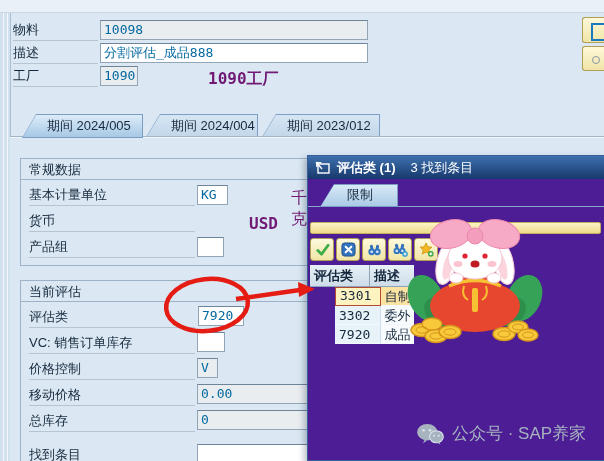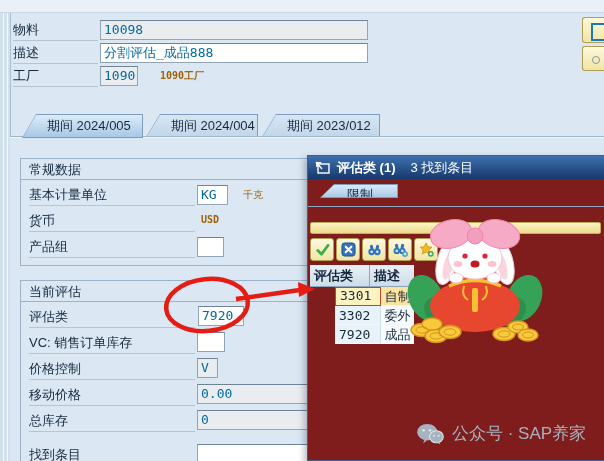--- a/index.html
+++ b/index.html
@@ -8,21 +8,21 @@
   
   .topbar{position:absolute;left:0;top:0;width:604px;height:12px;background:#e9f0f7;border-bottom:1px solid #c6d6e5;}
   .leftframe{position:absolute;left:0;top:13px;width:10px;bottom:0;background:#d2e1ee;border-right:1px solid #aabfd3;}
   .leftframe .vline{position:absolute;top:0;bottom:0;width:1px;background:#f4f8fc;}
 
   
   .hlabel{position:absolute;left:13px;width:85px;height:19px;border-bottom:1px solid #b7c4d1;line-height:18px;}
   .field{position:absolute;box-sizing:border-box;height:20px;border:1px solid #91a5b7;border-top-color:#6e8499;
          background:#e9edf0;font-family:"DejaVu Sans Mono",monospace;font-size:13px;line-height:18px;padding:0 3px;color:#0369a1;}
   .field.white{background:#fff;}
-  .plaintext{position:absolute;font-family:"DejaVu Sans Mono",monospace;font-size:10px;color:#a16207;}
+  .plaintext{position:absolute;font-family:"DejaVu Sans Mono",monospace;font-size:16px;color:#701a75;margin-left:48px;}
 
   
   .cutbtn{position:absolute;left:582px;width:22px;box-sizing:border-box;background:linear-gradient(#fdf8da,#f1e5a6);
           border:1px solid #b1a053;border-right:none;border-radius:3px 0 0 3px;overflow:hidden;}
 
   
   .tab{position:absolute;top:114px;height:23px;clip-path:polygon(14px 0,100% 0,100% 100%,0 100%);background:#7c9ec4;}
   .tab .fill{position:absolute;inset:1px;clip-path:polygon(13px 0,100% 0,100% 100%,0 100%);
              background:linear-gradient(#d7e6f3,#c2d7ea);line-height:21px;padding-left:24px;white-space:nowrap;}
   .tab.active{height:24px;z-index:3;}
@@ -31,25 +31,25 @@
          border-top:1px solid #f2f7fb;box-shadow:0 -1px 0 #9fb6ca;}
 
   
   .gbox{position:absolute;border:1px solid #9db2c6;}
   .gtitle{position:absolute;left:8px;top:2px;height:17px;}
   .gline{position:absolute;left:0;right:0;top:20px;border-top:1px solid #9db2c6;}
   .glabel{position:absolute;left:8px;width:166px;height:19px;border-bottom:1px solid #b7c4d1;line-height:17px;white-space:nowrap;}
   .bold{font-weight:bold;}
 
   
-  .popup{position:absolute;left:307px;top:155px;width:297px;height:306px;background:#7f1d1d;
+  .popup{position:absolute;left:307px;top:155px;width:297px;height:306px;background:#4c1d95;
          border:1px solid #3a5f98;border-right:none;box-sizing:border-box;box-shadow:-3px 3px 6px rgba(30,50,80,.3);z-index:10;}
   .ptitle{position:absolute;left:0;right:0;top:0;height:23px;background:linear-gradient(#3d70ad,#17396d);
           color:#fff;display:flex;align-items:center;gap:7px;padding:0 7px;box-sizing:border-box;}
-  .ptab{position:absolute;left:12px;top:28px;width:78px;height:14px;clip-path:polygon(14px 0,100% 0,100% 100%,0 100%);background:#7c9ec4;z-index:2;}
+  .ptab{position:absolute;left:12px;top:28px;width:78px;height:23px;clip-path:polygon(14px 0,100% 0,100% 100%,0 100%);background:#7c9ec4;z-index:2;}
   .ptab .fill{position:absolute;inset:1px;clip-path:polygon(13px 0,100% 0,100% 100%,0 100%);
               background:linear-gradient(#d9eaf7,#aacae6);line-height:20px;padding-left:26px;}
   .ptabline{position:absolute;left:0;right:0;top:50px;border-top:1px solid #8aa8c8;}
   .ystrip{position:absolute;left:2px;right:3px;top:66px;height:12px;background:linear-gradient(#fcf4c6,#eeda8a);
           border:1px solid #c3ad5e;border-radius:2px;box-sizing:border-box;}
   .ptoolbar{position:absolute;left:2px;top:82px;display:flex;gap:2px;}
   .pbtn{width:24px;height:23px;background:linear-gradient(#fdf9dd,#f1e5a6);border:1px solid #b1a053;border-radius:3px;
         box-sizing:border-box;display:flex;align-items:center;justify-content:center;padding:0;}
   .ptable{position:absolute;left:2px;top:109px;width:104px;}
   .prow{display:flex;height:19px;line-height:19px;font-family:"DejaVu Sans Mono",monospace;font-size:13px;margin-left:25px;}

